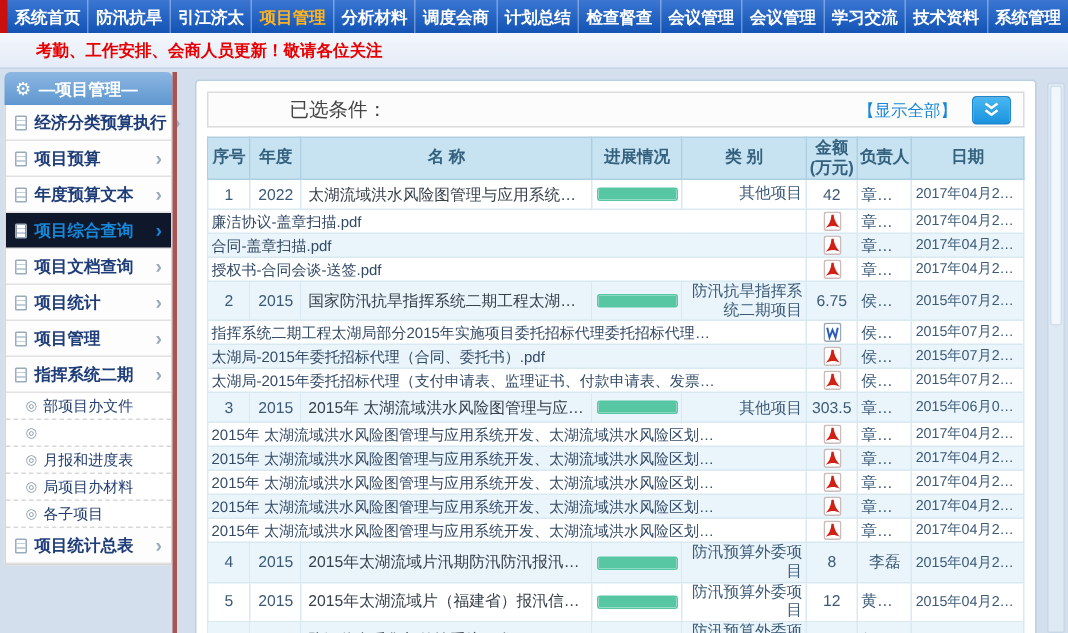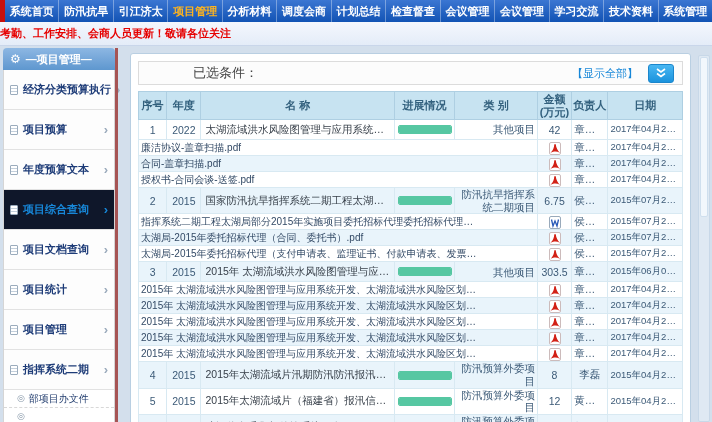--- a/index.html
+++ b/index.html
@@ -13,31 +13,31 @@
   .topnav { height:22px; background:linear-gradient(#3b76d2,#1253b4); display:flex; align-items:stretch; }
   .red-mark { width:5px; background:#c8100e; }
   .nav-list { display:flex; flex:1; margin:0; padding:0; list-style:none; }
   .nav-item { flex:1; display:flex; align-items:center; justify-content:center;
     color:#fff; font-size:11px; font-weight:bold; cursor:pointer;
     border-right:1px solid rgba(255,255,255,.35); white-space:nowrap; }
   .nav-item:last-child { border-right:none; }
   .nav-item.active { color:#ffb41e; }
   
   .notice { height:24px; background:linear-gradient(#f4f7fd,#e4ecf8); border-bottom:1px solid #c9d6ea;
-    display:flex; align-items:center; padding:0 0; }
+    display:flex; align-items:center; padding:0 24px; }
   .notice-text { color:#e60000; font-size:11px; font-weight:bold; flex:1; }
   .sms-btn { background:linear-gradient(#ffffff,#e8f0fb); border:1px solid #6e9fd4; border-radius:3px;
     color:#e0506a; font-size:11px; padding:2px 9px; cursor:pointer; }
   
   .sidebar { position:absolute; left:3px; top:48px; width:112px; bottom:0; }
   .side-header { height:22px; background:linear-gradient(#8db7e3,#5e97cf); border-radius:4px 4px 0 0;
     color:#fff; font-size:11px; font-weight:bold; display:flex; align-items:center; gap:5px; padding:0 7px; }
   .gear { font-size:12px; line-height:1; }
   .side-list { margin:0; padding:0; list-style:none; background:#fff; border:1px solid #d5d5d5; border-top:none; }
-  .side-item { height:40px; display:flex; align-items:center; gap:5px; padding:0 6px;
+  .side-item { height:24px; display:flex; align-items:center; gap:5px; padding:0 6px;
     border-bottom:1px solid #e2e2e2; font-size:11px; color:#1e3c78; font-weight:bold;
     cursor:pointer; background:#fdfdfd; white-space:nowrap; }
   .side-item.active { background:#0f172a; color:#1787d8; }
   .side-item .chev { margin-left:auto; color:#9aaabb; font-size:13px; line-height:1; }
   .side-item.active .chev { color:#1787d8; }
   .page-ico { width:8px; height:10px; flex:0 0 8px; border:1px solid #9aabbc; border-radius:1px;
     background:repeating-linear-gradient(#ffffff 0 2px, #c3cfdb 2px 3px); }
   .side-sub { height:18px; display:flex; align-items:center; gap:4px; padding:0 4px 0 13px;
     border-bottom:1px dashed #d8d8d8; font-size:10px; color:#223d6e; cursor:pointer;
     background:#fff; white-space:nowrap; }

